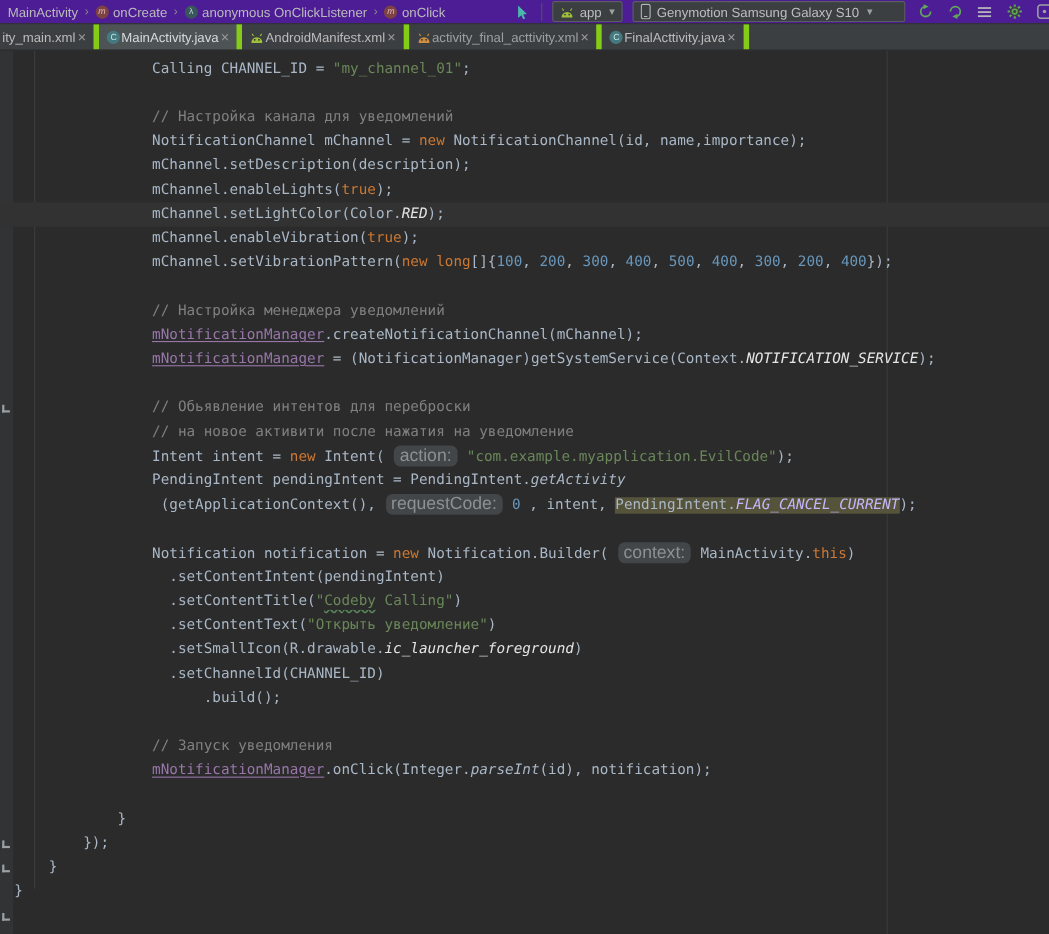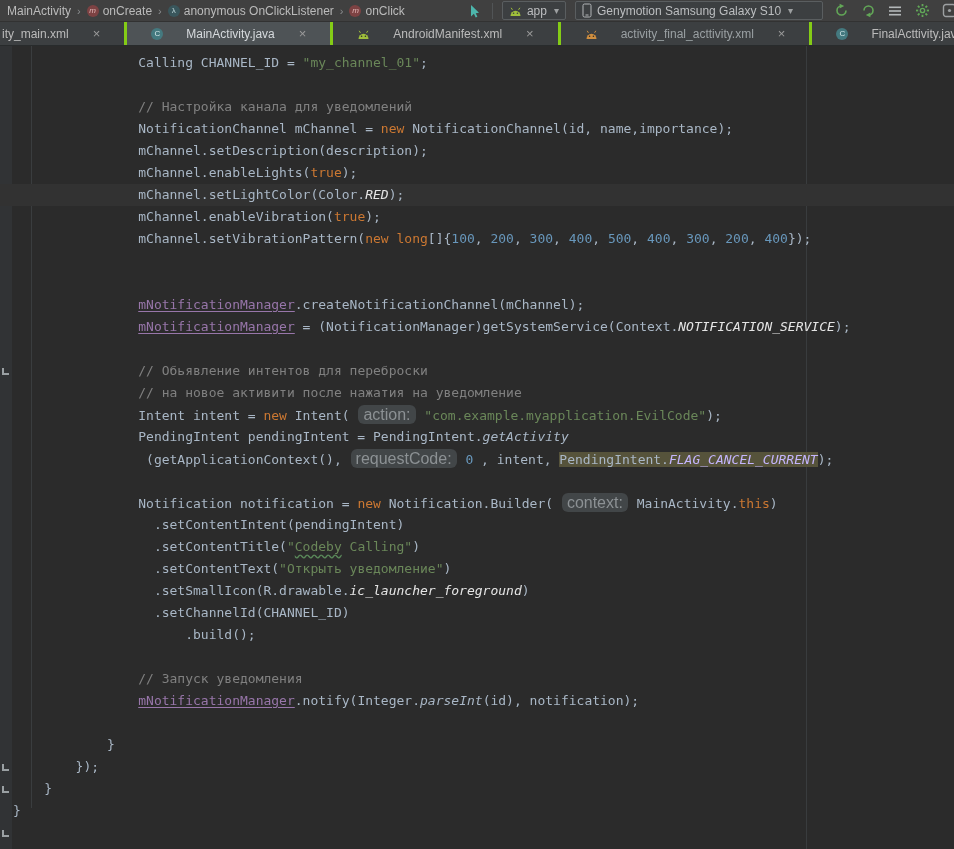--- a/index.html
+++ b/index.html
@@ -1,36 +1,36 @@
 <!DOCTYPE html>
 <html><head>
 <meta charset="utf-8">
 <style>
   *{margin:0;padding:0;box-sizing:border-box}
   html,body{width:954px;height:849px;overflow:hidden;background:#2b2b2b;font-family:"Liberation Sans",sans-serif}
 
   
-  .navbar{height:22px;background:#404040;border-bottom:1px solid #323232;display:flex;align-items:center;padding:0 4px;white-space:nowrap}
+  .navbar{height:22px;background:#4c1d95;border-bottom:1px solid #323232;display:flex;align-items:center;padding:0 4px;white-space:nowrap}
   .crumbs{display:flex;align-items:center;gap:2px;font-size:12px;color:#bbbbbb;overflow:hidden}
   .crumb{display:inline-flex;align-items:center;gap:4px;padding:1px 3px;border-radius:2px}
   .crumb-sep{color:#8a8d8f;font-size:11px;padding:0 1px}
   .mini-icon{width:12px;height:12px;border-radius:50%;display:inline-flex;align-items:center;justify-content:center;font-size:8px;line-height:1;flex:none}
   .icon-method{background:#7d4243;color:#e3b8b8;font-style:italic}
   .icon-anon{background:#39565c;color:#bcd5d8}
   .right-tools{margin-left:auto;display:flex;align-items:center;gap:9px}
   .tool-icon{display:inline-flex;align-items:center;justify-content:center;width:18px;height:18px;flex:none}
   .sep{width:1px;height:16px;background:#515456;flex:none}
   .combo{display:inline-flex;align-items:center;gap:5px;border:1px solid #5a5e60;border-radius:2px;height:19px;padding:0 6px;font-size:12px;color:#bcbec0;background:#3c3f41}
   .combo .dd{color:#9da0a2;font-size:10px;margin-left:2px}
   .combo-device{min-width:248px}
   .clipped{margin-right:-8px}
 
   
   .tabbar{height:24px;background:#3c3f41;display:flex;align-items:stretch;border-bottom:1px solid #282b2c;overflow:hidden}
-  .tab{display:inline-flex;align-items:center;gap:23px;padding:0 24px;font-size:12px;color:#bbbbbb;border-right:3px solid #84cc16}
+  .tab{display:inline-flex;align-items:center;gap:1px;padding:0 7px;font-size:12px;color:#bbbbbb;border-right:5px solid #84cc16}
   .tab:first-child{padding-left:2px}
   .tab.active{background:#4e5356;color:#d6dadd}
   .tab.dim{color:#9aa0a3}
   .tab-close{color:#9b9b9b;font-size:13px;margin-left:1px}
   .file-icon{width:12px;height:12px;border-radius:50%;display:inline-flex;align-items:center;justify-content:center;font-size:8px;line-height:1;flex:none}
   .class-icon{background:#44797f;color:#d2e6e7}
 
   
   .editor{position:relative;height:803px;background:#2b2b2b;overflow:hidden}
   .gutter{position:absolute;left:0;top:0;bottom:0;width:12px;background:#313335}
@@ -201,40 +201,40 @@
       <div class="line"><span class="tok-p">                Calling CHANNEL_ID = </span><span class="tok-s">"my_channel_01"</span><span class="tok-p">;</span></div>
       <div class="line"></div>
       <div class="line"><span class="tok-p">                </span><span class="tok-c">// Настройка канала для уведомлений</span></div>
       <div class="line"><span class="tok-p">                NotificationChannel mChannel = </span><span class="tok-k">new</span><span class="tok-p"> NotificationChannel(id, name,importance);</span></div>
       <div class="line"><span class="tok-p">                mChannel.setDescription(description);</span></div>
       <div class="line"><span class="tok-p">                mChannel.enableLights(</span><span class="tok-k">true</span><span class="tok-p">);</span></div>
       <div class="line caret"><span class="tok-p">                mChannel.setLightColor(Color.</span><span class="tok-sc">RED</span><span class="tok-p">);</span></div>
       <div class="line"><span class="tok-p">                mChannel.enableVibration(</span><span class="tok-k">true</span><span class="tok-p">);</span></div>
       <div class="line"><span class="tok-p">                mChannel.setVibrationPattern(</span><span class="tok-k">new</span><span class="tok-p"> </span><span class="tok-k">long</span><span class="tok-p">[]{</span><span class="tok-n">100</span><span class="tok-p">, </span><span class="tok-n">200</span><span class="tok-p">, </span><span class="tok-n">300</span><span class="tok-p">, </span><span class="tok-n">400</span><span class="tok-p">, </span><span class="tok-n">500</span><span class="tok-p">, </span><span class="tok-n">400</span><span class="tok-p">, </span><span class="tok-n">300</span><span class="tok-p">, </span><span class="tok-n">200</span><span class="tok-p">, </span><span class="tok-n">400</span><span class="tok-p">});</span></div>
       <div class="line"></div>
-      <div class="line"><span class="tok-p">                </span></div>
+      <div class="line"><span class="tok-p">                </span><span class="tok-c">// Настройка менеджера уведомлений</span></div>
       <div class="line"><span class="tok-p">                </span><span class="tok-f">mNotificationManager</span><span class="tok-p">.createNotificationChannel(mChannel);</span></div>
       <div class="line"><span class="tok-p">                </span><span class="tok-f">mNotificationManager</span><span class="tok-p"> = (NotificationManager)getSystemService(Context.</span><span class="tok-sc">NOTIFICATION_SERVICE</span><span class="tok-p">);</span></div>
       <div class="line"></div>
       <div class="line"><span class="tok-p">                </span><span class="tok-c">// Обьявление интентов для переброски</span></div>
       <div class="line"><span class="tok-p">                </span><span class="tok-c">// на новое активити после нажатия на уведомление</span></div>
       <div class="line"><span class="tok-p">                Intent intent = </span><span class="tok-k">new</span><span class="tok-p"> Intent( </span><span class="tok-h">action:</span><span class="tok-p"> </span><span class="tok-s">"com.example.myapplication.EvilCode"</span><span class="tok-p">);</span></div>
       <div class="line"><span class="tok-p">                PendingIntent pendingIntent = PendingIntent.</span><span class="tok-sm">getActivity</span></div>
       <div class="line"><span class="tok-p">                 (getApplicationContext(), </span><span class="tok-h">requestCode:</span><span class="tok-p"> </span><span class="tok-n">0</span><span class="tok-p"> , intent, </span><span class="tok-hlp">PendingIntent.</span><span class="tok-hlc">FLAG_CANCEL_CURRENT</span><span class="tok-p">);</span></div>
       <div class="line"></div>
       <div class="line"><span class="tok-p">                Notification notification = </span><span class="tok-k">new</span><span class="tok-p"> Notification.Builder( </span><span class="tok-h">context:</span><span class="tok-p"> MainActivity.</span><span class="tok-k">this</span><span class="tok-p">)</span></div>
       <div class="line"><span class="tok-p">                  .setContentIntent(pendingIntent)</span></div>
       <div class="line"><span class="tok-p">                  .setContentTitle(</span><span class="tok-s">"</span><span class="tok-sw">Codeby</span><span class="tok-s"> Calling"</span><span class="tok-p">)</span></div>
       <div class="line"><span class="tok-p">                  .setContentText(</span><span class="tok-s">"Открыть уведомление"</span><span class="tok-p">)</span></div>
       <div class="line"><span class="tok-p">                  .setSmallIcon(R.drawable.</span><span class="tok-sc">ic_launcher_foreground</span><span class="tok-p">)</span></div>
       <div class="line"><span class="tok-p">                  .setChannelId(CHANNEL_ID)</span></div>
       <div class="line"><span class="tok-p">                      .build();</span></div>
       <div class="line"></div>
       <div class="line"><span class="tok-p">                </span><span class="tok-c">// Запуск уведомления</span></div>
-      <div class="line"><span class="tok-p">                </span><span class="tok-f">mNotificationManager</span><span class="tok-p">.notify(Integer.</span><span class="tok-sm">parseInt</span><span class="tok-p">(id), notification);</span></div>
+      <div class="line"><span class="tok-p">                </span><span class="tok-f">mNotificationManager</span><span class="tok-p">.onClick(Integer.</span><span class="tok-sm">parseInt</span><span class="tok-p">(id), notification);</span></div>
       <div class="line"></div>
       <div class="line"><span class="tok-p">            }</span></div>
       <div class="line"><span class="tok-p">        });</span></div>
       <div class="line"><span class="tok-p">    }</span></div>
       <div class="line"><span class="tok-p">}</span></div>
     </div>
 <div class="fold-mark" style="top: 322px;"></div>
     <div class="fold-mark" style="top: 718px;"></div>
     <div class="fold-mark" style="top: 740px;"></div>
     <div class="fold-mark" style="top: 784px;"></div>

